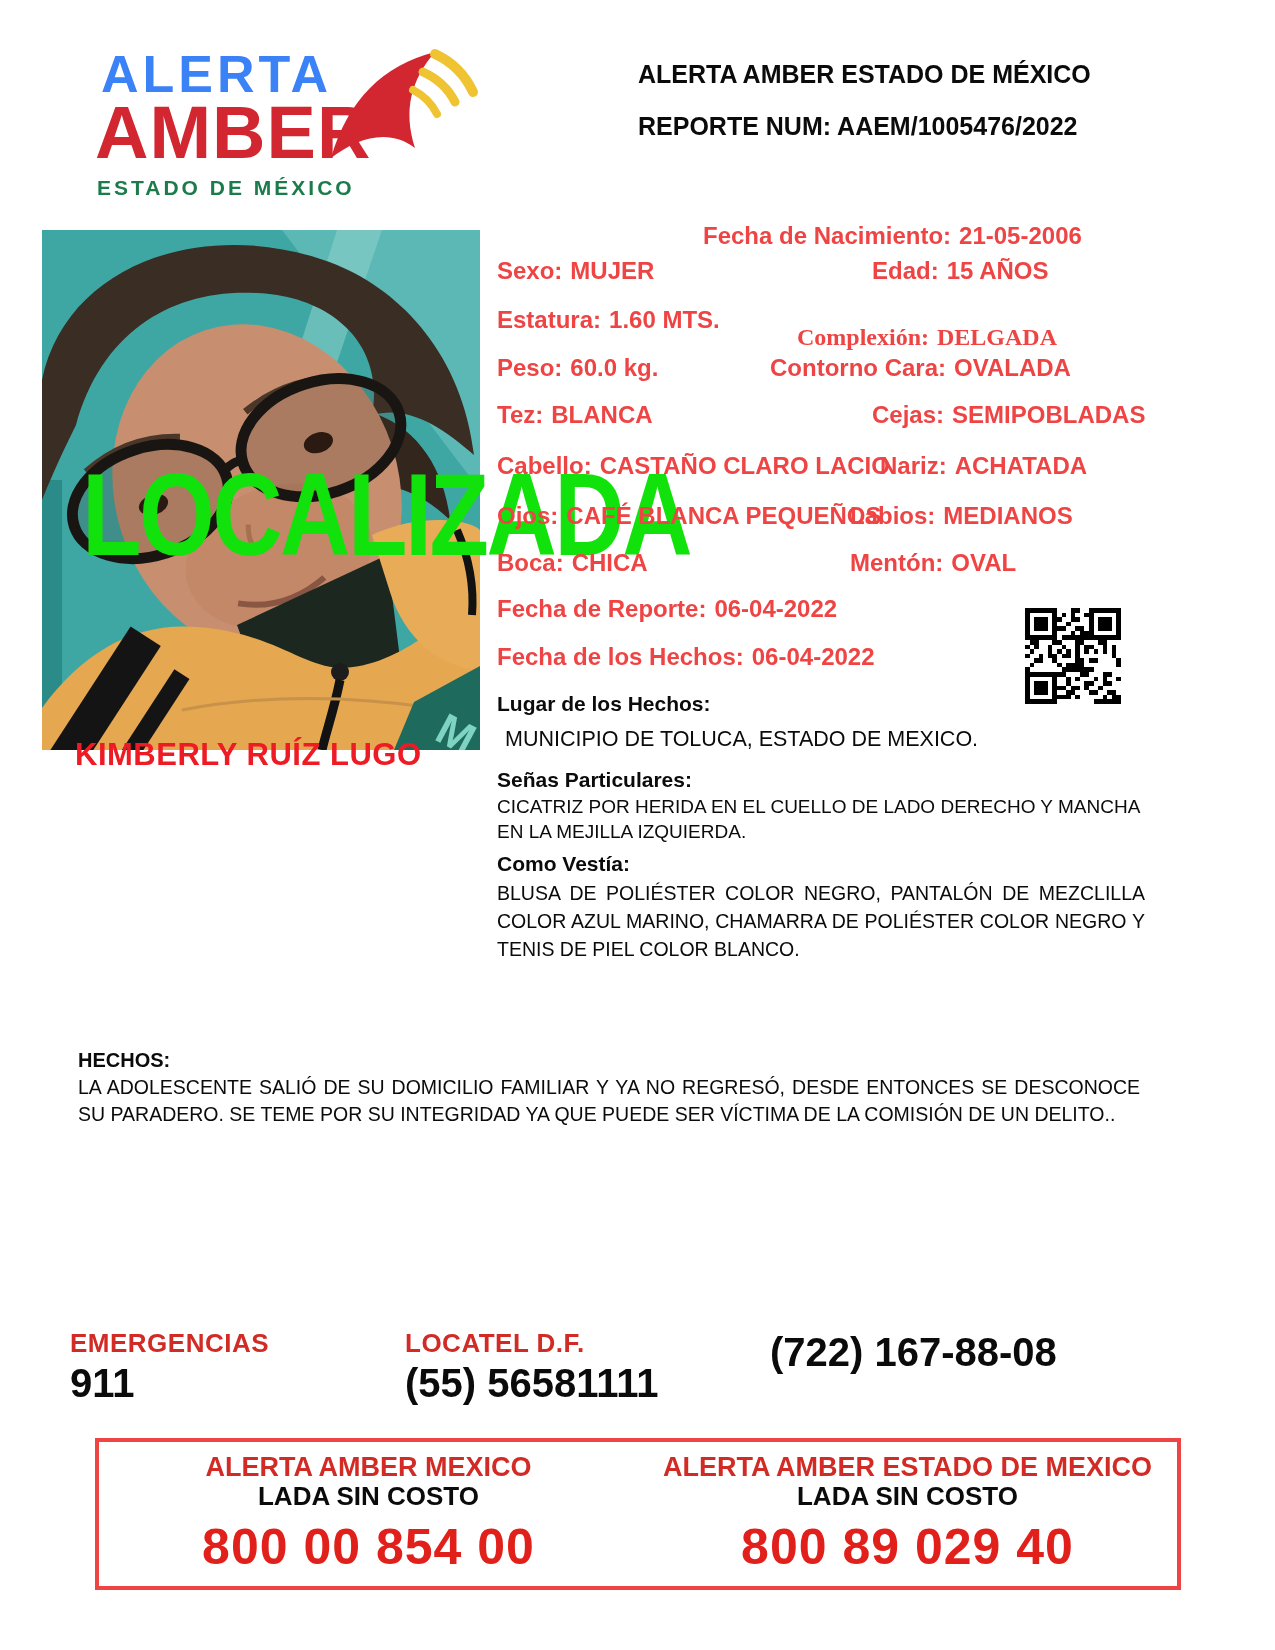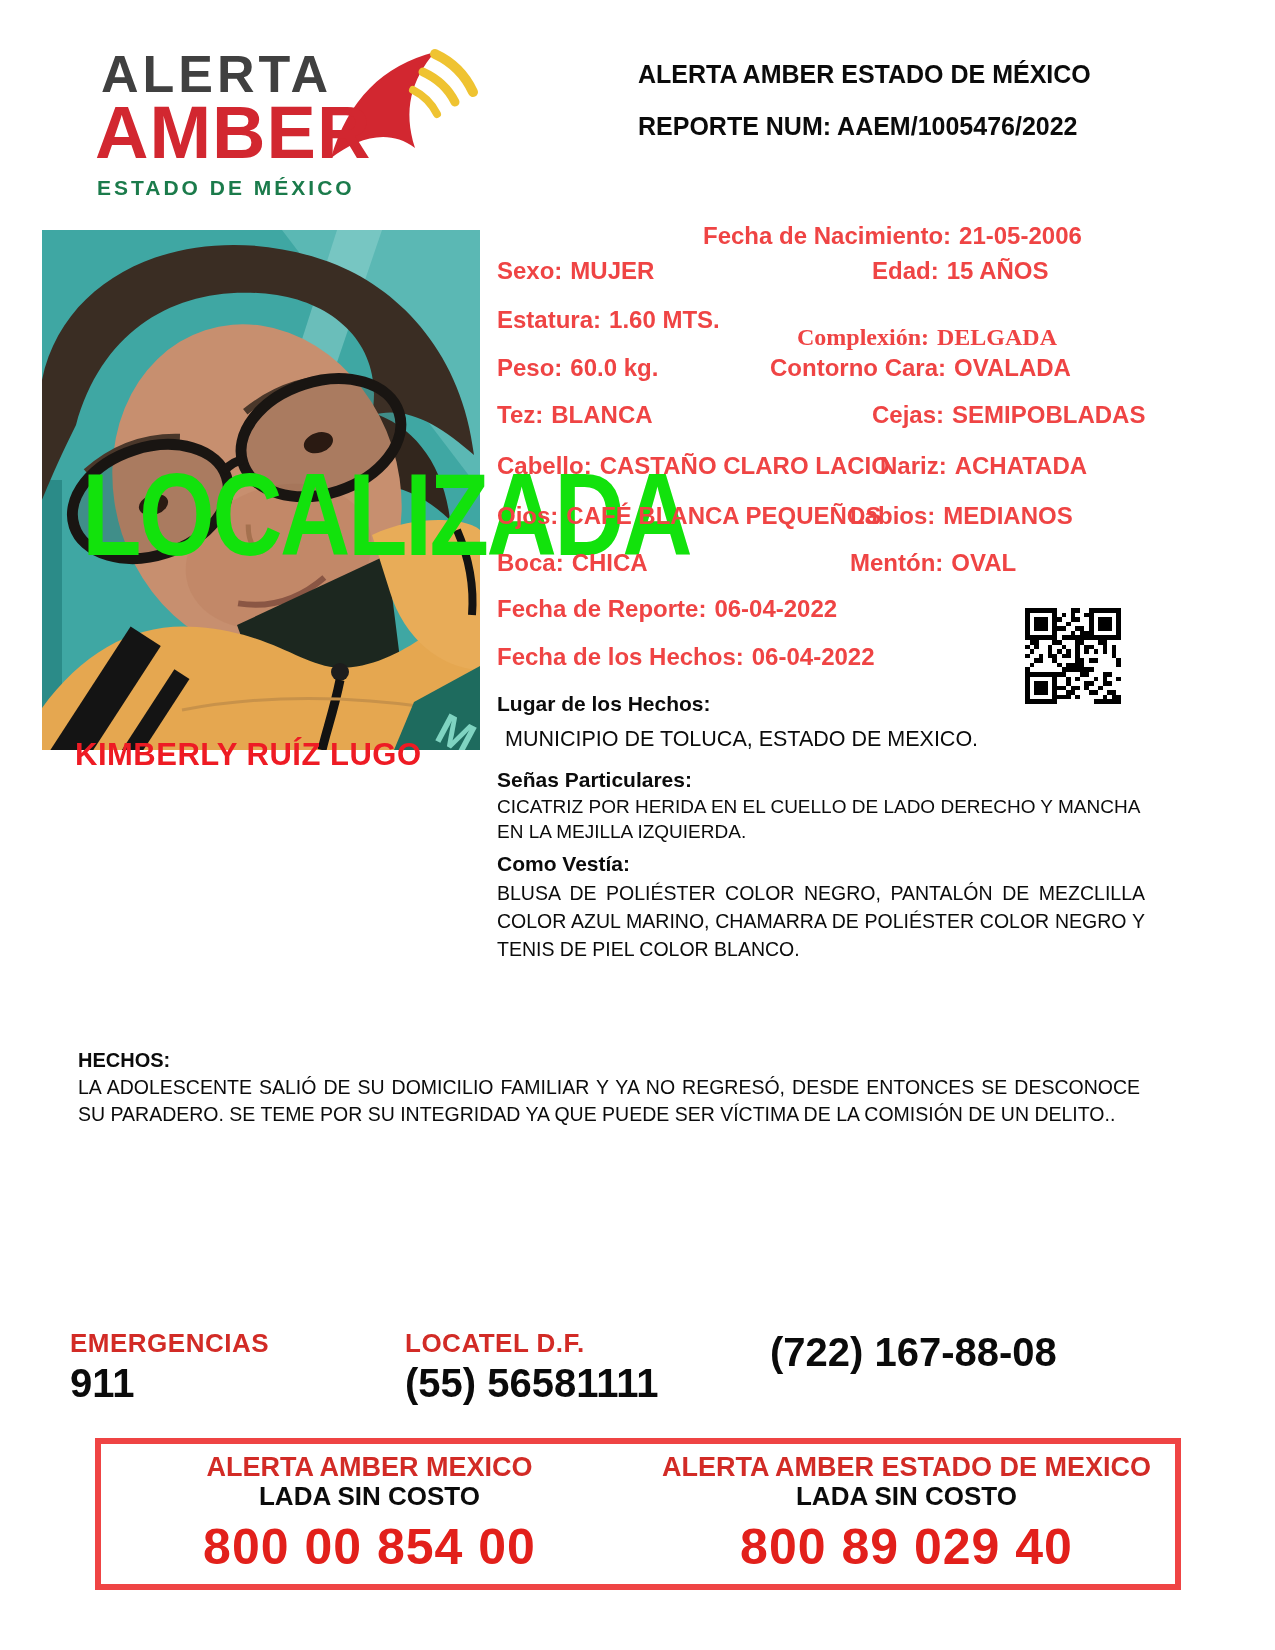--- a/index.html
+++ b/index.html
@@ -6,21 +6,21 @@
   html,body { background:#ffffff; }
   body { font-family:"Liberation Sans", sans-serif; }
   .page {
     position:relative; width:1275px; height:1650px; background:#ffffff;
     overflow:hidden; margin:0 auto;
   }
 
   
   .logo { position:absolute; left:95px; top:38px; width:310px; height:175px; }
   .logo-alerta { position:absolute; left:6px; top:6px; font-size:52px; font-weight:bold;
-    color:#404040; letter-spacing:4px;text-align:center; }
+    color:#3b82f6; letter-spacing:4px;text-align:center; }
   .logo-amber { position:absolute; left:0px; top:52px; font-size:74px; font-weight:bold;
     color:#D22730; letter-spacing:1px; }
   .logo-swoosh { position:absolute; left:228px; top:2px; }
   .logo-estado { position:absolute; left:2px; top:138px; font-size:21px; font-weight:bold;
     color:#1B7B4B; letter-spacing:3px; }
 
   
   .title-line1 { position:absolute; left:638px; top:60px; font-size:25px; font-weight:bold; color:#0b0b0b; }
   .title-line2 { position:absolute; left:638px; top:112px; font-size:25px; font-weight:bold; color:#0b0b0b; }
 
@@ -80,21 +80,21 @@
   
   .contact { position:absolute; text-align:left; }
   .contact .c-label { font-size:26px; font-weight:bold; color:#D22B26; letter-spacing:0.5px; }
   .contact .c-number { font-size:40px; font-weight:bold; color:#0b0b0b; margin-top:2px; }
   .contact-1 { left:70px;  top:1328px; width:270px; }
   .contact-2 { left:405px; top:1328px; width:320px; }
   .contact-3 { left:770px; top:1328px; width:350px; }
 
   
   .footer-box { position:absolute; left:95px; top:1438px; width:1086px; height:152px;
-    border:6px solid #ef4444; background:#ffffff; display:flex; }
+    border:4px solid #ef4444; background:#ffffff; display:flex; }
   .footer-col { flex:1; display:flex; flex-direction:column; align-items:center; justify-content:center; }
   .footer-col .fb-title { font-size:27px; font-weight:bold; color:#D22B26; }
   .footer-col .fb-sub { font-size:26px; font-weight:bold; color:#0b0b0b; margin-top:-2px; }
   .footer-col .fb-number { font-size:50px; font-weight:bold; color:#E2201B; margin-top:6px; letter-spacing:1px; }
 </style>
 </head>
 <body>
 
 <div class="page">
 

